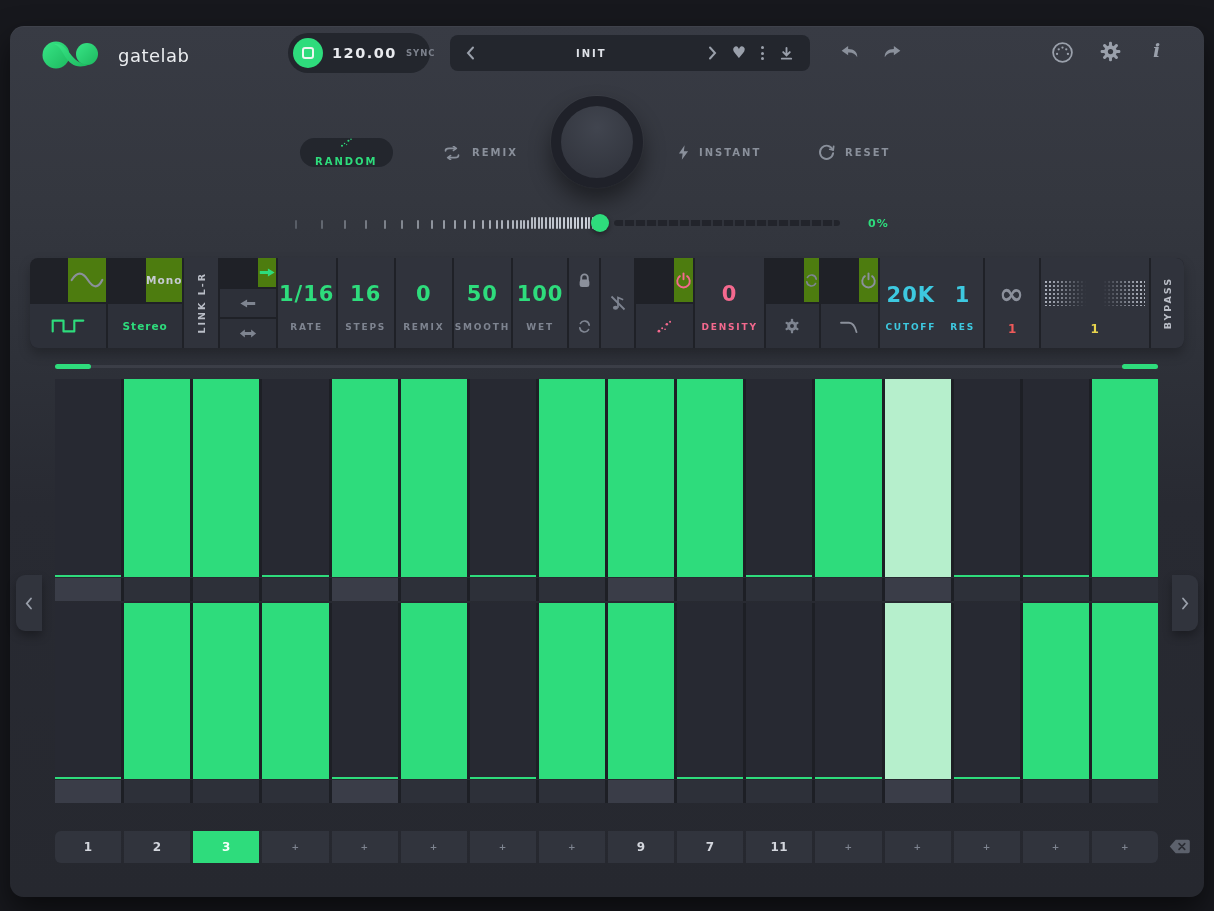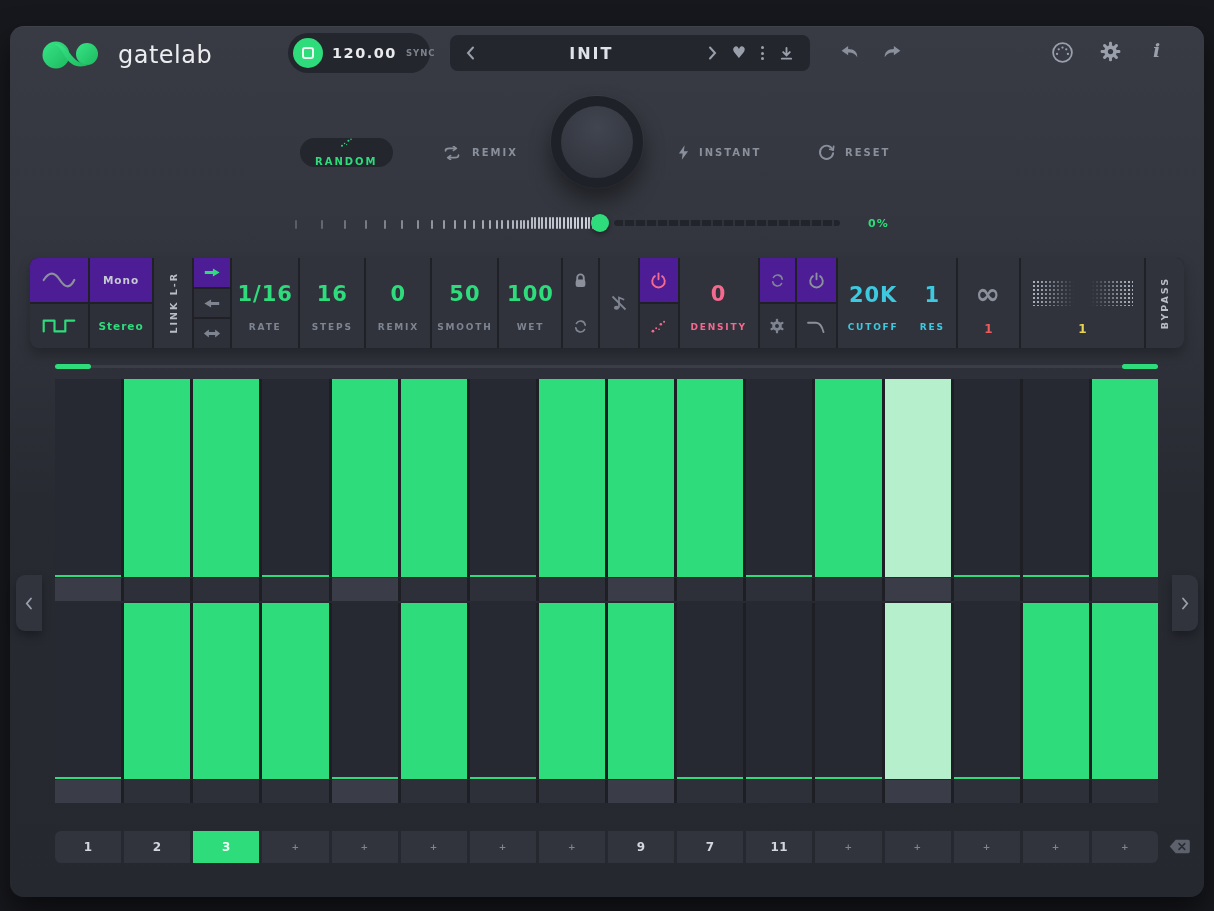--- a/index.html
+++ b/index.html
@@ -13,36 +13,36 @@
   .window {
     position:absolute; left:10px; right:10px; top:26px; bottom:14px;
     border-radius:14px;
     background:linear-gradient(180deg,#383b44 0%,#34373f 20%,#2e3139 38%,#282a32 55%,#26282f 100%);
     box-shadow:0 14px 30px rgba(0,0,0,.55), inset 0 1px 0 rgba(255,255,255,.04);
   }
   svg { display:block; }
 
   
   .brand { position:absolute; left:30px; top:12px; display:flex; align-items:center; gap:12px; }
-  .brand-name { font-size:24px; color:#ebedf0; letter-spacing:.5px; font-weight:500; }
+  .brand-name { font-size:18px; color:#ebedf0; letter-spacing:.5px; font-weight:500; }
   .transport {
     position:absolute; left:278px; top:7px; width:142px; height:40px;
     background:#23262d; border-radius:21px; display:flex; align-items:center; gap:9px; padding:0 12px 0 5px;
   }
   .stop-btn { width:30px; height:30px; border-radius:50%; background:var(--accent);
     display:flex; align-items:center; justify-content:center; flex:none; }
   .stop-btn .sq { width:12px; height:12px; border-radius:3px; border:2.5px solid #eef6f0; }
   .tempo { color:#e8eaee; font-weight:bold; font-size:14.5px; letter-spacing:1.5px; flex:1; text-align:center; }
   .sync { color:#7d828d; font-weight:bold; font-size:8.5px; letter-spacing:1px; }
 
   .preset-bar {
     position:absolute; left:440px; top:9px; width:360px; height:36px;
     background:#23262d; border-radius:8px; display:flex; align-items:center; padding:0 16px; gap:15px;
   }
-  .preset-name { flex:1; text-align:center; color:#dfe2e8; font-size:16px; font-weight:bold; letter-spacing:2px; }
+  .preset-name { flex:1; text-align:center; color:#dfe2e8; font-size:10px; font-weight:bold; letter-spacing:2px; }
   .icon-btn { color:#9aa0ab; display:flex; align-items:center; justify-content:center; cursor:pointer; }
   .heart { font-size:16px; line-height:1; }
   .kebab { display:flex; flex-direction:column; gap:2.5px; }
   .kebab i { width:3px; height:3px; border-radius:50%; background:#9aa0ab; }
   .undo { position:absolute; left:830px; top:20px; }
   .redo { position:absolute; left:872px; top:20px; transform:scaleX(-1); }
   .midi-btn { position:absolute; left:1041px; top:15px; }
   .gear-btn { position:absolute; left:1090px; top:15px; }
   .info-btn { position:absolute; left:1143px; top:13px;
     font-family:"DejaVu Serif","Liberation Serif",serif; font-style:italic; font-weight:bold;
@@ -76,21 +76,21 @@
   
   .control-strip {
     position:absolute; left:20px; right:20px; top:232px; height:90px;
     background:#1f2127; border-radius:8px; overflow:hidden;
     display:flex; gap:2px;
     box-shadow:0 6px 12px rgba(0,0,0,.25);
   }
   .cell { display:flex; flex-direction:column; gap:2px; }
   .solid { background:#30333c; }
   .sub { flex:1; background:#2d3039; display:flex; align-items:center; justify-content:center; }
-  .sub.lite { background:#4c1d95; }
+  .sub.lite { background:#4d7c0f;margin-left:38px; }
   .c-wave{flex:58 1 0%}.c-ms{flex:62 1 0%}.c-link{flex:38 1 0%}.c-arr{flex:36 1 0%}
   .c-rate{flex:66 1 0%}.c-steps{flex:64 1 0%}.c-swing{flex:64 1 0%}.c-smooth{flex:65 1 0%}.c-wet{flex:62 1 0%}
   .c-lock{flex:34 1 0%}.c-mute{flex:38 1 0%}.c-dpow{flex:38 1 0%}.c-density{flex:78 1 0%}
   .c-rgear{flex:35 1 0%}.c-fpow{flex:39 1 0%}.c-cutoff{flex:118 1 0%}.c-inf{flex:61 1 0%}
   .c-noise{flex:123 1 0%}.c-bypass{flex:38 1 0%}
   .vcell { justify-content:center; }
   .vcell .val { flex:1; display:flex; align-items:center; justify-content:center; padding-top:10px;
     font-size:21px; font-weight:bold; letter-spacing:1px; color:var(--accent); }
   .vcell .lbl { height:26px; display:flex; align-items:flex-start; justify-content:center;
     font-size:9px; font-weight:bold; letter-spacing:1.8px; color:#7e8490; }

